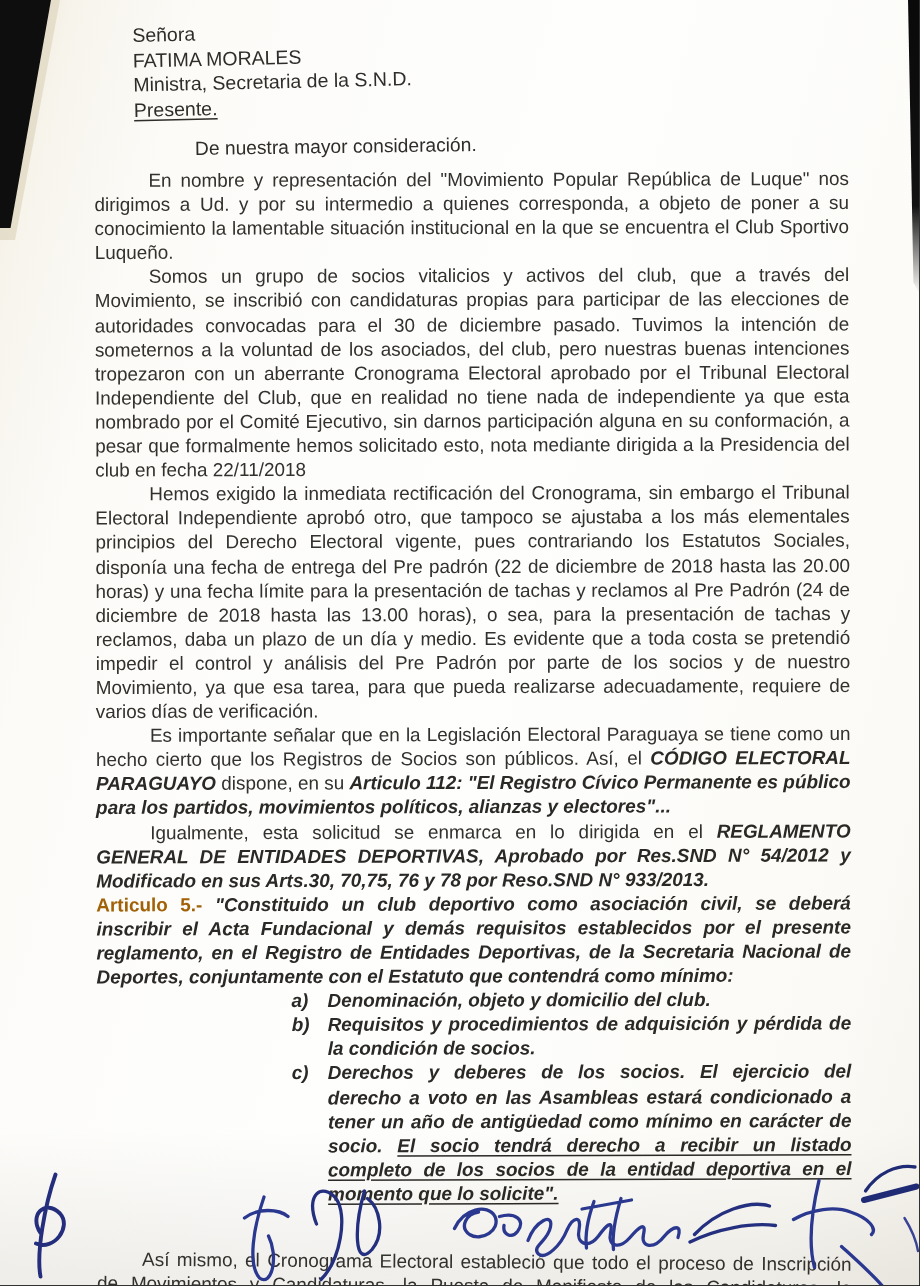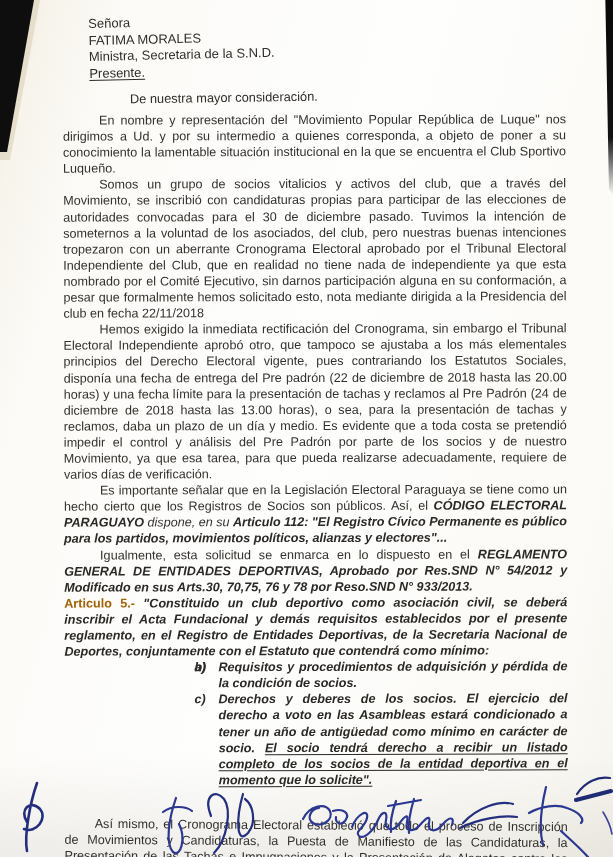--- a/index.html
+++ b/index.html
@@ -20,21 +20,21 @@
   .header{position:absolute;left:88px;top:16px;font-size:13px;line-height:16.5px;
     color:#2f2d2a;transform:rotate(-1.3deg);transform-origin:left top;}
   .header .underlined{text-decoration:underline;text-underline-offset:2px;}
   .greeting{position:absolute;left:130px;top:90px;font-size:12.8px;color:#2f2d2a;
     transform:rotate(-0.8deg);}
   .body-col{position:absolute;left:64px;top:112px;width:503px;font-size:12.6px;
     line-height:16.1px;color:#33312d;text-align:justify;transform:rotate(-0.15deg);}
   .p{margin:0;text-indent:36px;}
   .p.noindent{text-indent:0;}
   .bi{font-weight:bold;font-style:italic;color:#2b2926;}
-  .it{font-style:italic;}
+  .it{}
   .b{font-weight:bold;color:#a16207;}
   .u{text-decoration:underline;text-underline-offset:2px;}
   .list-item{position:relative;margin:0;padding-left:154px;text-indent:0;text-align:justify;}
   .list-label{position:absolute;left:130px;top:0;}
   .gap{height:27px;}
   .closing{transform:rotate(0.55deg);transform-origin:left top;}
   .closing .p{text-indent:30px;}
   .sigs{position:absolute;inset:0;z-index:6;pointer-events:none;}
 </style>
 </head>
@@ -53,24 +53,24 @@
     <div class="underlined">Presente.</div>
   </div>
 
   <div class="greeting">De nuestra mayor consideración.</div>
 
   <div class="body-col">
     <p class="p">En nombre y representación del "Movimiento Popular República de Luque" nos dirigimos a Ud. y por su intermedio a quienes corresponda, a objeto de poner a su conocimiento la lamentable situación institucional en la que se encuentra el Club Sportivo Luqueño.</p>
     <p class="p">Somos un grupo de socios vitalicios y activos del club, que a través del Movimiento, se inscribió con candidaturas propias para participar de las elecciones de autoridades convocadas para el 30 de diciembre pasado. Tuvimos la intención de someternos a la voluntad de los asociados, del club, pero nuestras buenas intenciones tropezaron con un aberrante Cronograma Electoral aprobado por el Tribunal Electoral Independiente del Club, que en realidad no tiene nada de independiente ya que esta nombrado por el Comité Ejecutivo, sin darnos participación alguna en su conformación, a pesar que formalmente hemos solicitado esto, nota mediante dirigida a la Presidencia del club en fecha 22/11/2018</p>
     <p class="p">Hemos exigido la inmediata rectificación del Cronograma, sin embargo el Tribunal Electoral Independiente aprobó otro, que tampoco se ajustaba a los más elementales principios del Derecho Electoral vigente, pues contrariando los Estatutos Sociales, disponía una fecha de entrega del Pre padrón (22 de diciembre de 2018 hasta las 20.00 horas) y una fecha límite para la presentación de tachas y reclamos al Pre Padrón (24 de diciembre de 2018 hasta las 13.00 horas), o sea, para la presentación de tachas y reclamos, daba un plazo de un día y medio. Es evidente que a toda costa se pretendió impedir el control y análisis del Pre Padrón por parte de los socios y de nuestro Movimiento, ya que esa tarea, para que pueda realizarse adecuadamente, requiere de varios días de verificación.</p>
     <p class="p"><span>Es importante señalar que en la Legislación Electoral Paraguaya se tiene como un hecho cierto que los Registros de Socios son públicos. Así, el </span><span class="bi">CÓDIGO ELECTORAL PARAGUAYO</span><span class="it"> dispone, en su </span><span class="bi">Articulo 112: "El Registro Cívico Permanente es público para los partidos, movimientos políticos, alianzas y electores"...</span></p>
-    <p class="p"><span>Igualmente, esta solicitud se enmarca en lo dispuesto en el </span><span class="bi">REGLAMENTO GENERAL DE ENTIDADES DEPORTIVAS, Aprobado por Res.SND N° 54/2012 y Modificado en sus Arts.30, 70,75, 76 y 78 por Reso.SND N° 933/2013.</span></p>
+    <p class="p"><span>Igualmente, esta solicitud se enmarca en lo dirigida en el </span><span class="bi">REGLAMENTO GENERAL DE ENTIDADES DEPORTIVAS, Aprobado por Res.SND N° 54/2012 y Modificado en sus Arts.30, 70,75, 76 y 78 por Reso.SND N° 933/2013.</span></p>
     <p class="p noindent"><span class="b">Articulo 5.- </span><span class="bi">"Constituido un club deportivo como asociación civil, se deberá inscribir el Acta Fundacional y demás requisitos establecidos por el presente reglamento, en el Registro de Entidades Deportivas, de la Secretaria Nacional de Deportes, conjuntamente con el Estatuto que contendrá como mínimo:</span></p>
 
-    <p class="list-item bi"><span class="list-label">a)</span></p>
+    <p class="list-item bi"><span class="list-label">a)</span><span>Denominación, objeto y domicilio del club.</span></p>
     <p class="list-item bi"><span class="list-label">b)</span><span>Requisitos y procedimientos de adquisición y pérdida de la condición de socios.</span></p>
     <p class="list-item bi"><span class="list-label">c)</span><span>Derechos y deberes de los socios. El ejercicio del derecho a voto en las Asambleas estará condicionado a tener un año de antigüedad como mínimo en carácter de socio. </span><span class="u">El socio tendrá derecho a recibir un listado completo de los socios de la entidad deportiva en el momento que lo solicite".</span></p>
 
     <div class="gap"></div>
 
     <div class="closing">
       <p class="p">Así mismo, el Cronograma Electoral estableció que todo el proceso de Inscripción de Movimientos y Candidaturas, la Puesta de Manifiesto de las Candidaturas, la Presentación de las Tachas e Impugnaciones y la Presentación de Alegatos contra las Tachas e Impugnaciones de Candidaturas, que fijadas para el viernes 21 de diciembre de 2018, se desarrollaba en forma previa a la Publicación del Pre Padrón, fijada para el sábado 22 de diciembre de 2018.</p>
     </div>
   </div>
 

